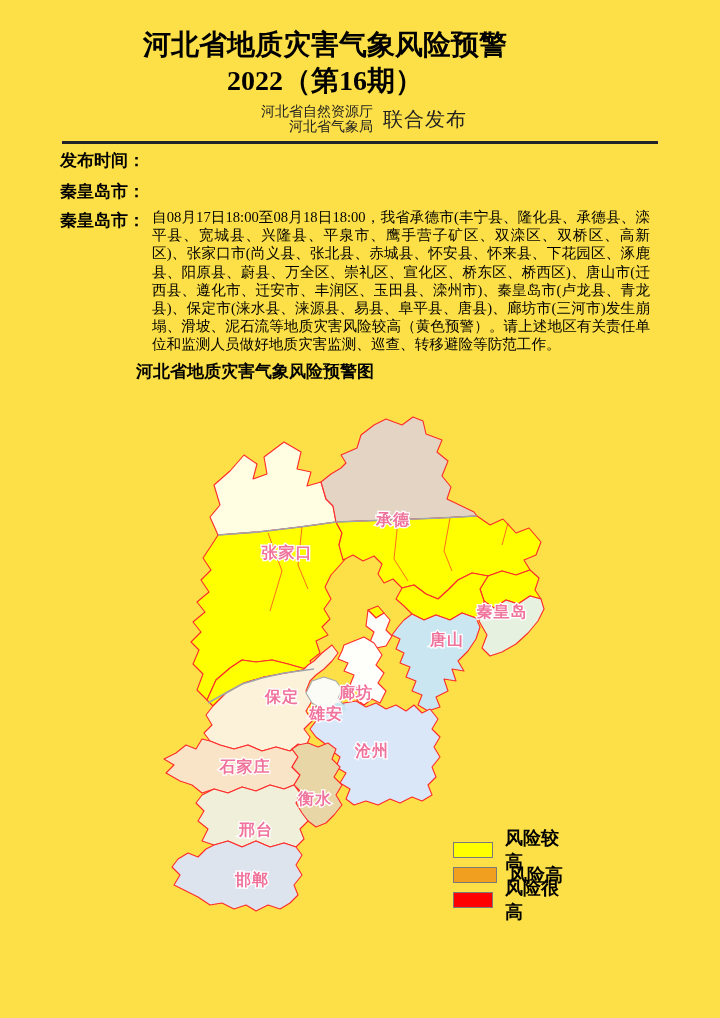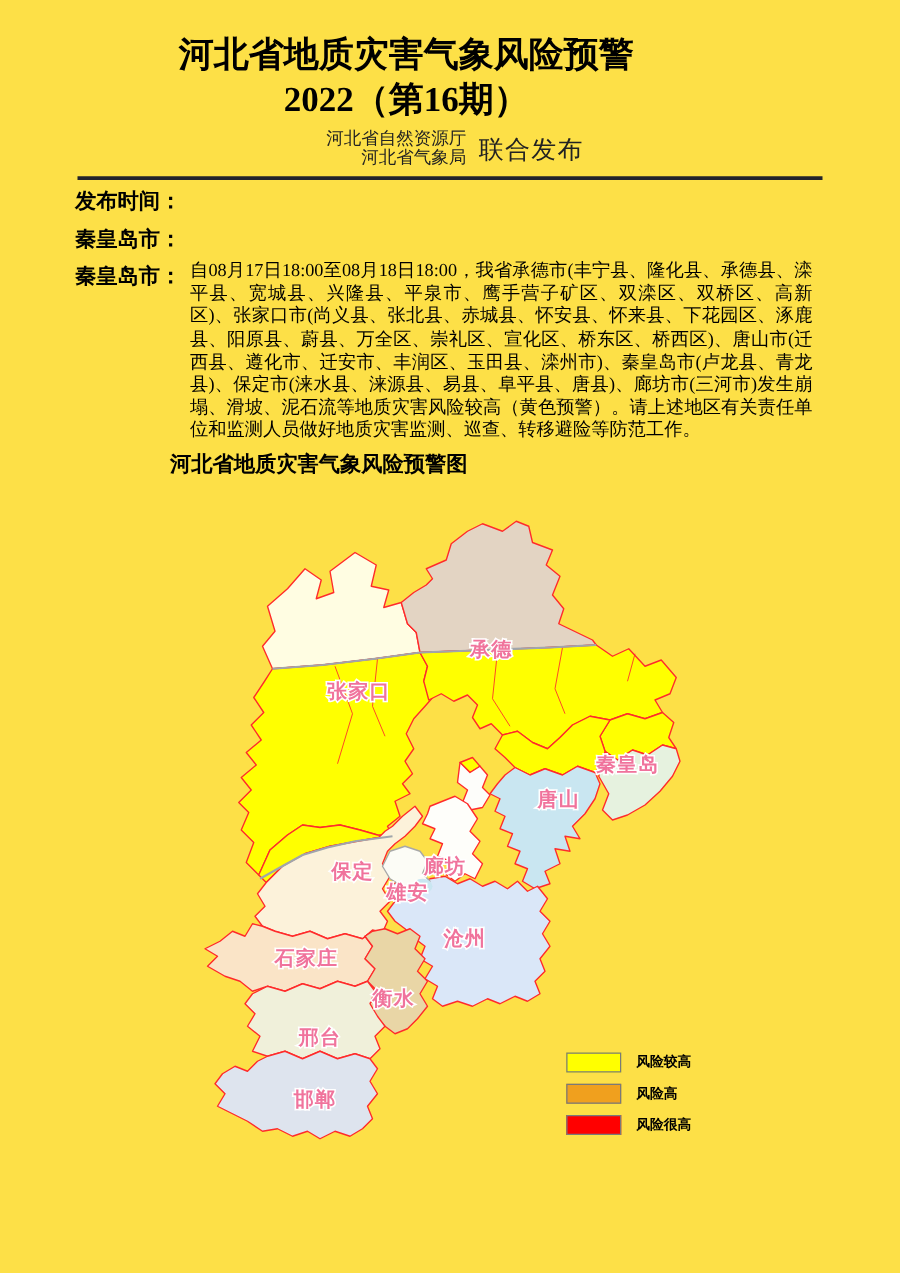--- a/index.html
+++ b/index.html
@@ -26,21 +26,21 @@
            font-weight:bold;font-size:12.5px;color:#222;}
   #map-wrap{top:413px;left:150px;width:420px;height:522px;}
   svg text.rlabel{font-family:"Liberation Sans","DejaVu Sans",sans-serif;font-weight:bold;
         font-size:16px;fill:#F0739C;stroke:#ffffff;stroke-width:2.5px;paint-order:stroke;
         text-anchor:middle;letter-spacing:1px;}
   
   #legend{position:absolute;left:303px;top:424px;}
   .leg-row{display:flex;align-items:center;height:25px;}
   .leg-swatch{width:44px;height:16px;border:1px solid #7a7a7a;box-sizing:border-box;}
   .leg-label{margin-left:12px;font-family:"Liberation Sans","DejaVu Sans",sans-serif;
-             font-weight:bold;font-size:11px;color:#000;}
+             font-weight:bold;font-size:18px;color:#000;}
 </style>
 </head>
 <body>
 
 <div id="page">
 
   <div class="abs title t1">河北省地质灾害气象风险预警</div>
   <div class="abs title t2">2022（第16期）</div>
 
   <div class="abs pub">

